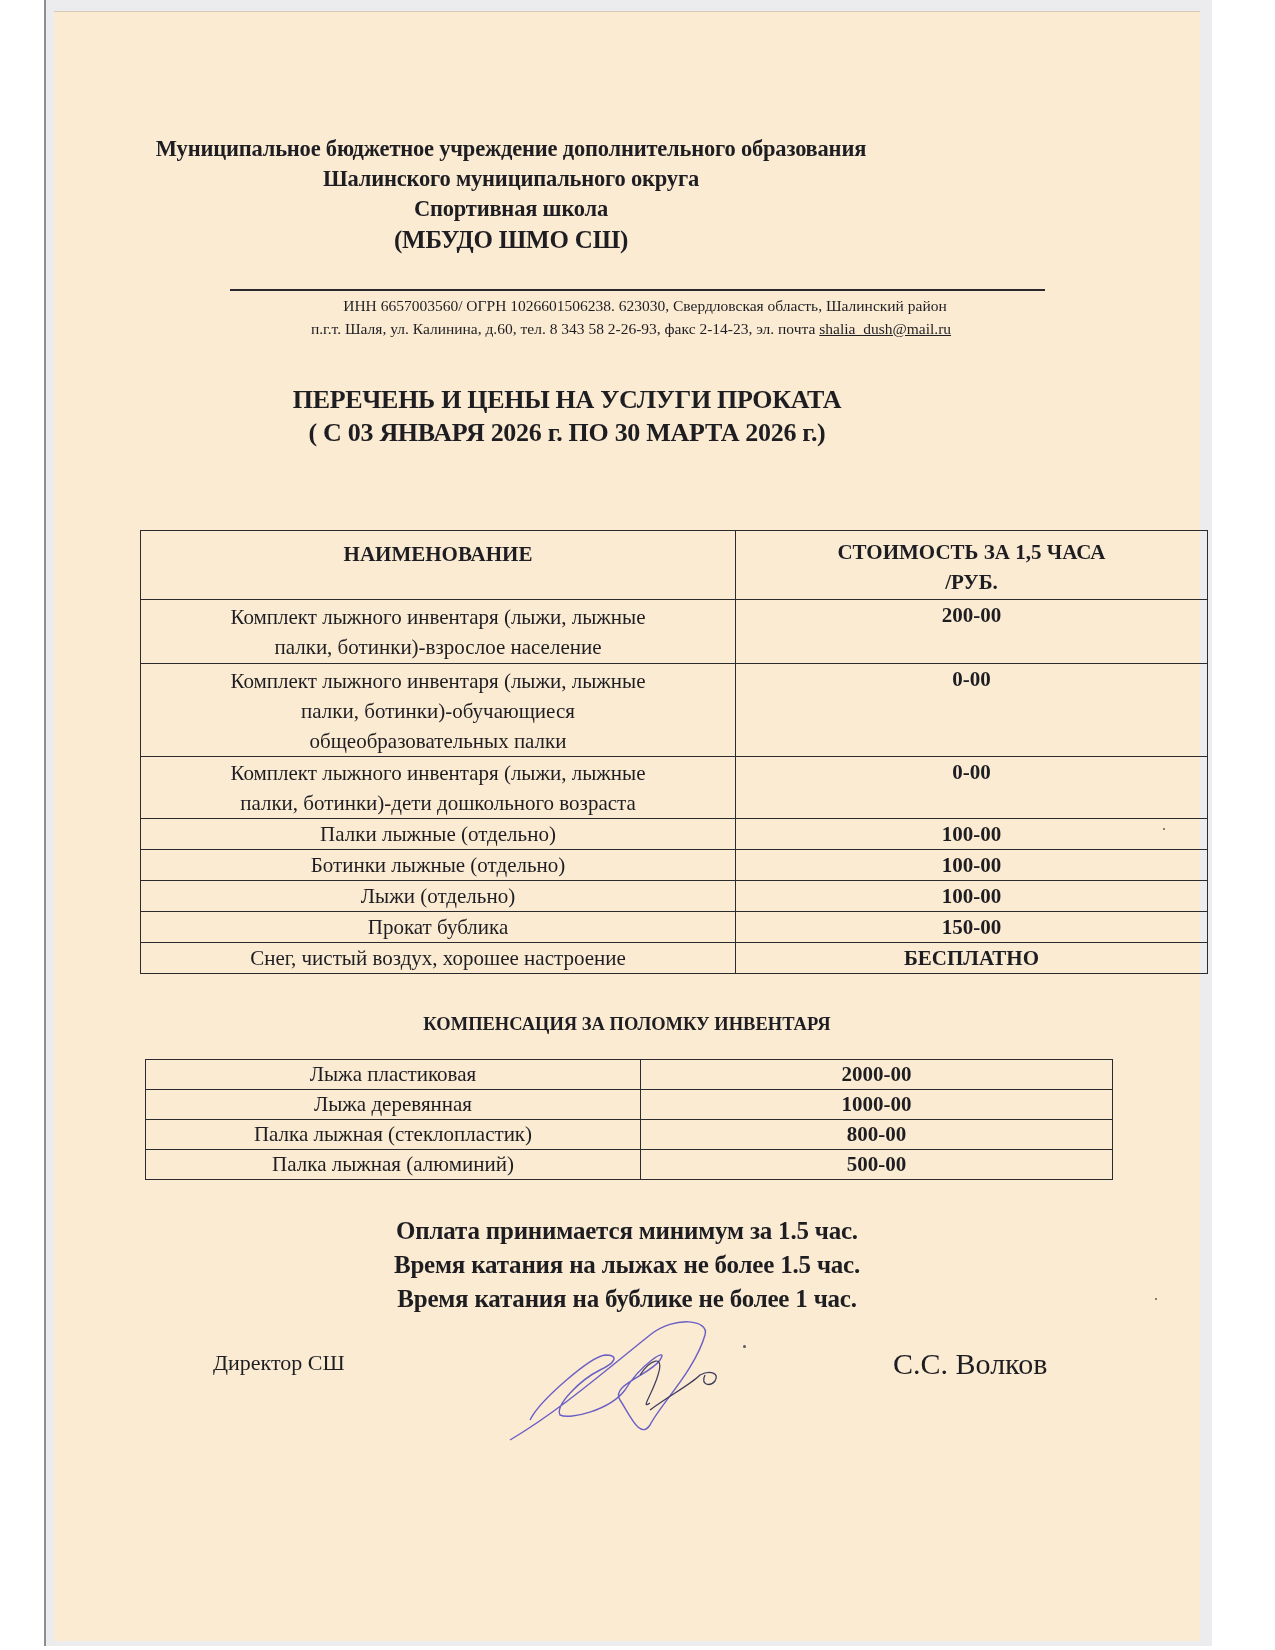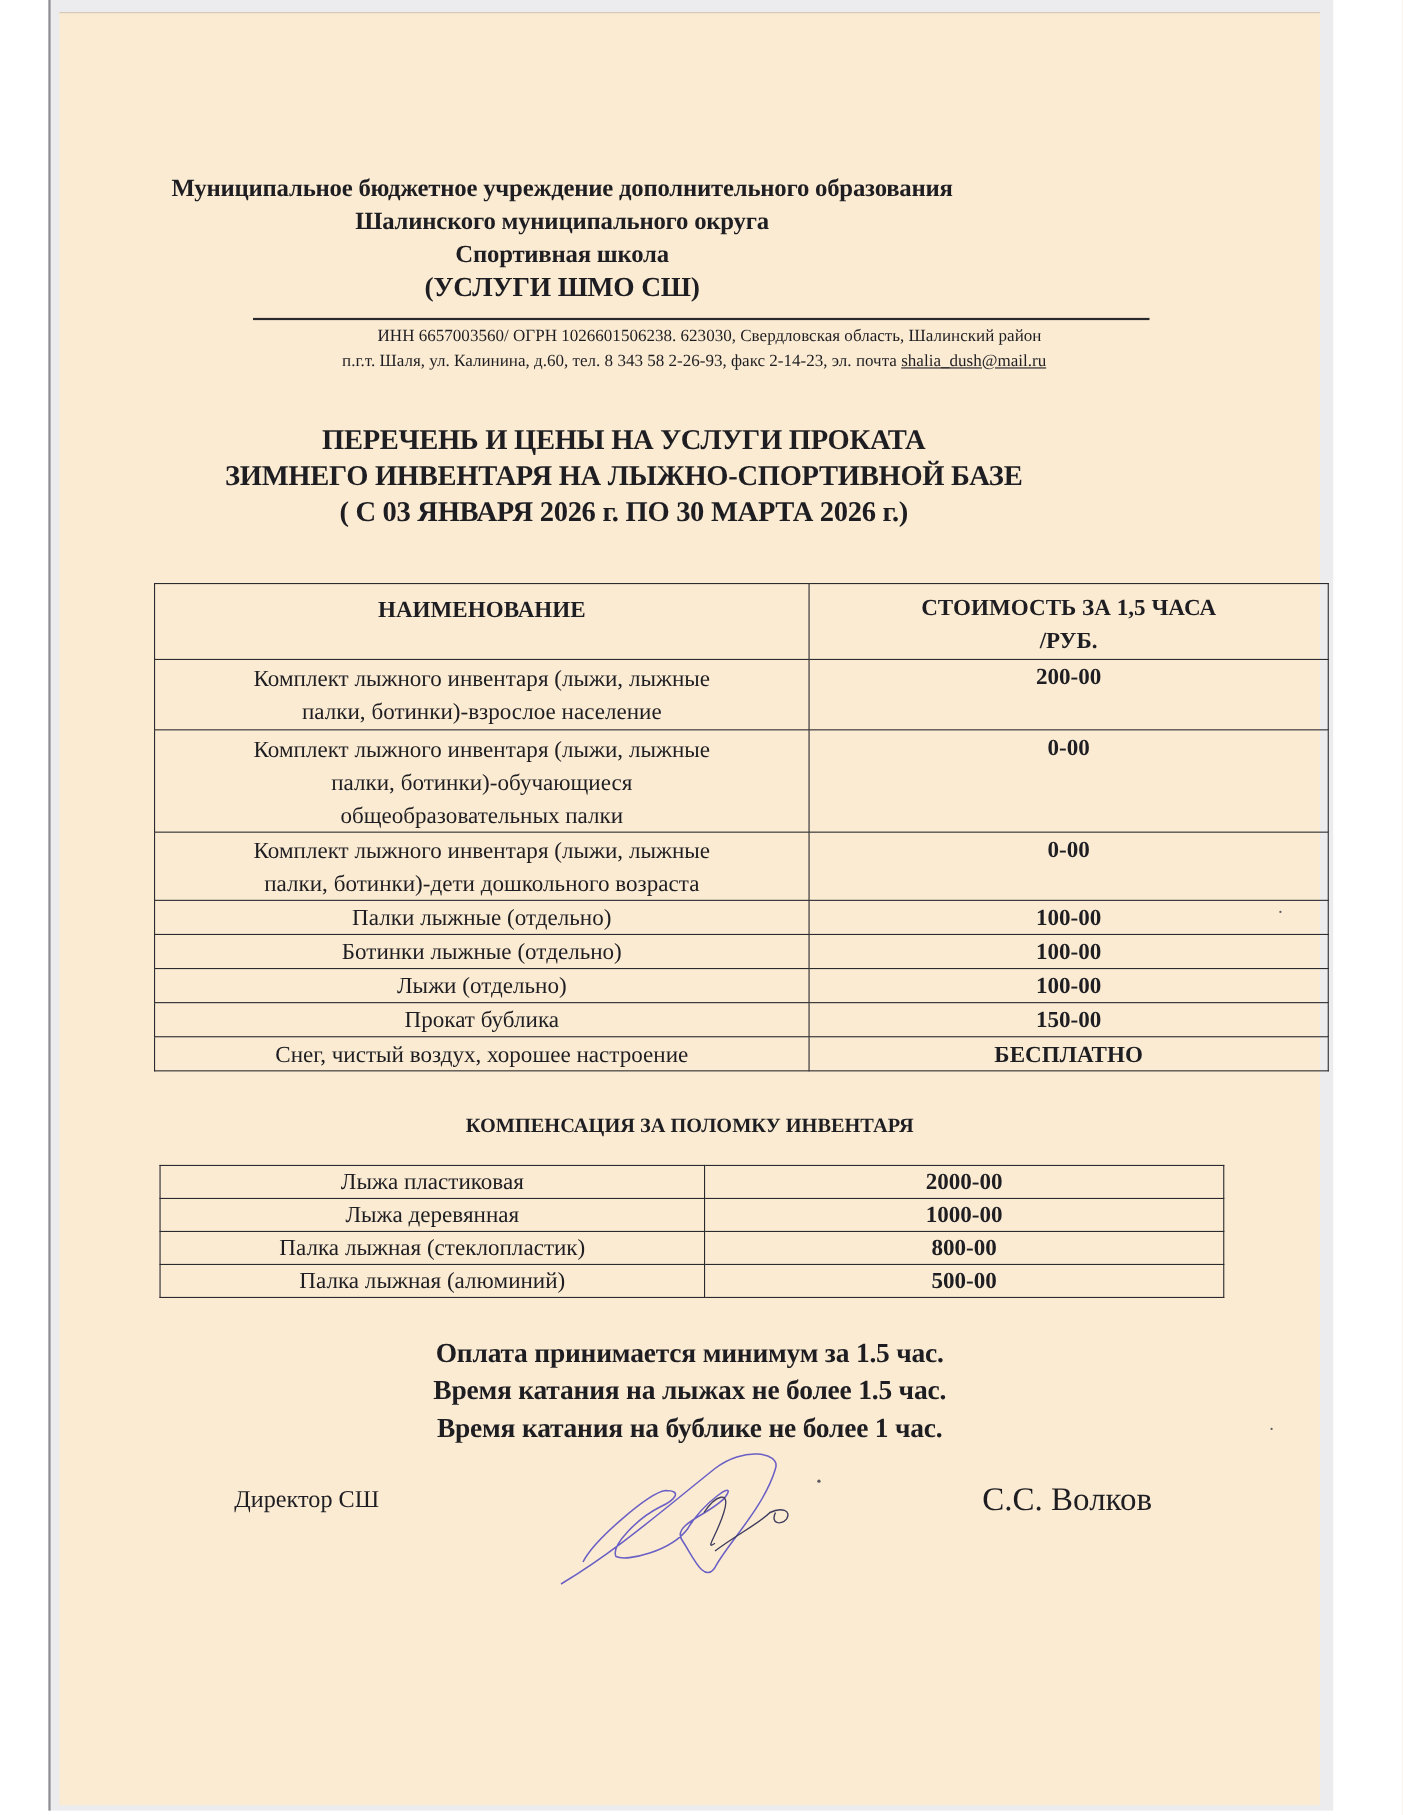--- a/index.html
+++ b/index.html
@@ -18,21 +18,21 @@
       background: #8d8d92;
     }
     .paper {
       position: absolute; left: 54px; top: 11px; width: 1146px; height: 1630px;
       background: #fbebd3;
       box-shadow: inset 0 1px 0 #d7cbb7;
     }
     .abs { position: absolute; }
     .center { text-align: center; }
 
-    .org-header { left: 54px; width: 914px; top: 156px; }
+    .org-header { left: 54px; width: 914px; top: 134px; }
     .org-line { font-weight: bold; font-size: 22.5px; line-height: 30px; letter-spacing: -0.2px; }
     .org-line.abbr { font-size: 25px; line-height: 32px; }
 
     .rule { left: 230px; top: 289px; width: 815px; height: 2px; background: #2a2a2e; }
 
     .contacts { left: 54px; width: 1146px; top: 294px; font-size: 15.5px; line-height: 23px; }
     .contacts .c1 { padding-left: 36px; }
     .contacts .c2 { padding-left: 8px; }
     .email { text-decoration: underline; }
 
@@ -72,33 +72,32 @@
 </head>
 <body>
 
 <div class="scan-frame"></div>
 <div class="paper"></div>
 
 <div class="abs org-header center">
   <div class="org-line">Муниципальное бюджетное учреждение дополнительного образования</div>
   <div class="org-line">Шалинского муниципального округа</div>
   <div class="org-line">Спортивная школа</div>
-  <div class="org-line abbr">(УСЛУГИ ШМО СШ)</div>
+  <div class="org-line abbr">(МБУДО ШМО СШ)</div>
 </div>
 
 <div class="abs rule"></div>
 
 <div class="abs contacts center">
   <div class="c1">ИНН 6657003560/ ОГРН 1026601506238. 623030, Свердловская область, Шалинский  район</div>
   <div class="c2"><span>п.г.т. Шаля, ул. Калинина, д.60, тел. 8 343 58 2-26-93, факс 2-14-23, эл. почта </span><span class="email">shalia_dush@mail.ru</span></div>
 </div>
 
 <div class="abs doc-title center">
   <div>ПЕРЕЧЕНЬ И ЦЕНЫ НА УСЛУГИ ПРОКАТА</div>
-  <div>ЗИМНЕГО ИНВЕНТАРЯ НА ЛЫЖНО-СПОРТИВНОЙ БАЗЕ</div>
   <div>( С 03 ЯНВАРЯ 2026 г. ПО 30 МАРТА 2026 г.)</div>
 </div>
 
 <table class="price-table">
   <tbody>
       <tr>
     <th class="c-name">НАИМЕНОВАНИЕ</th>
     <th class="c-price">
       <div>СТОИМОСТЬ ЗА 1,5 ЧАСА</div>
       <div>/РУБ.</div>

